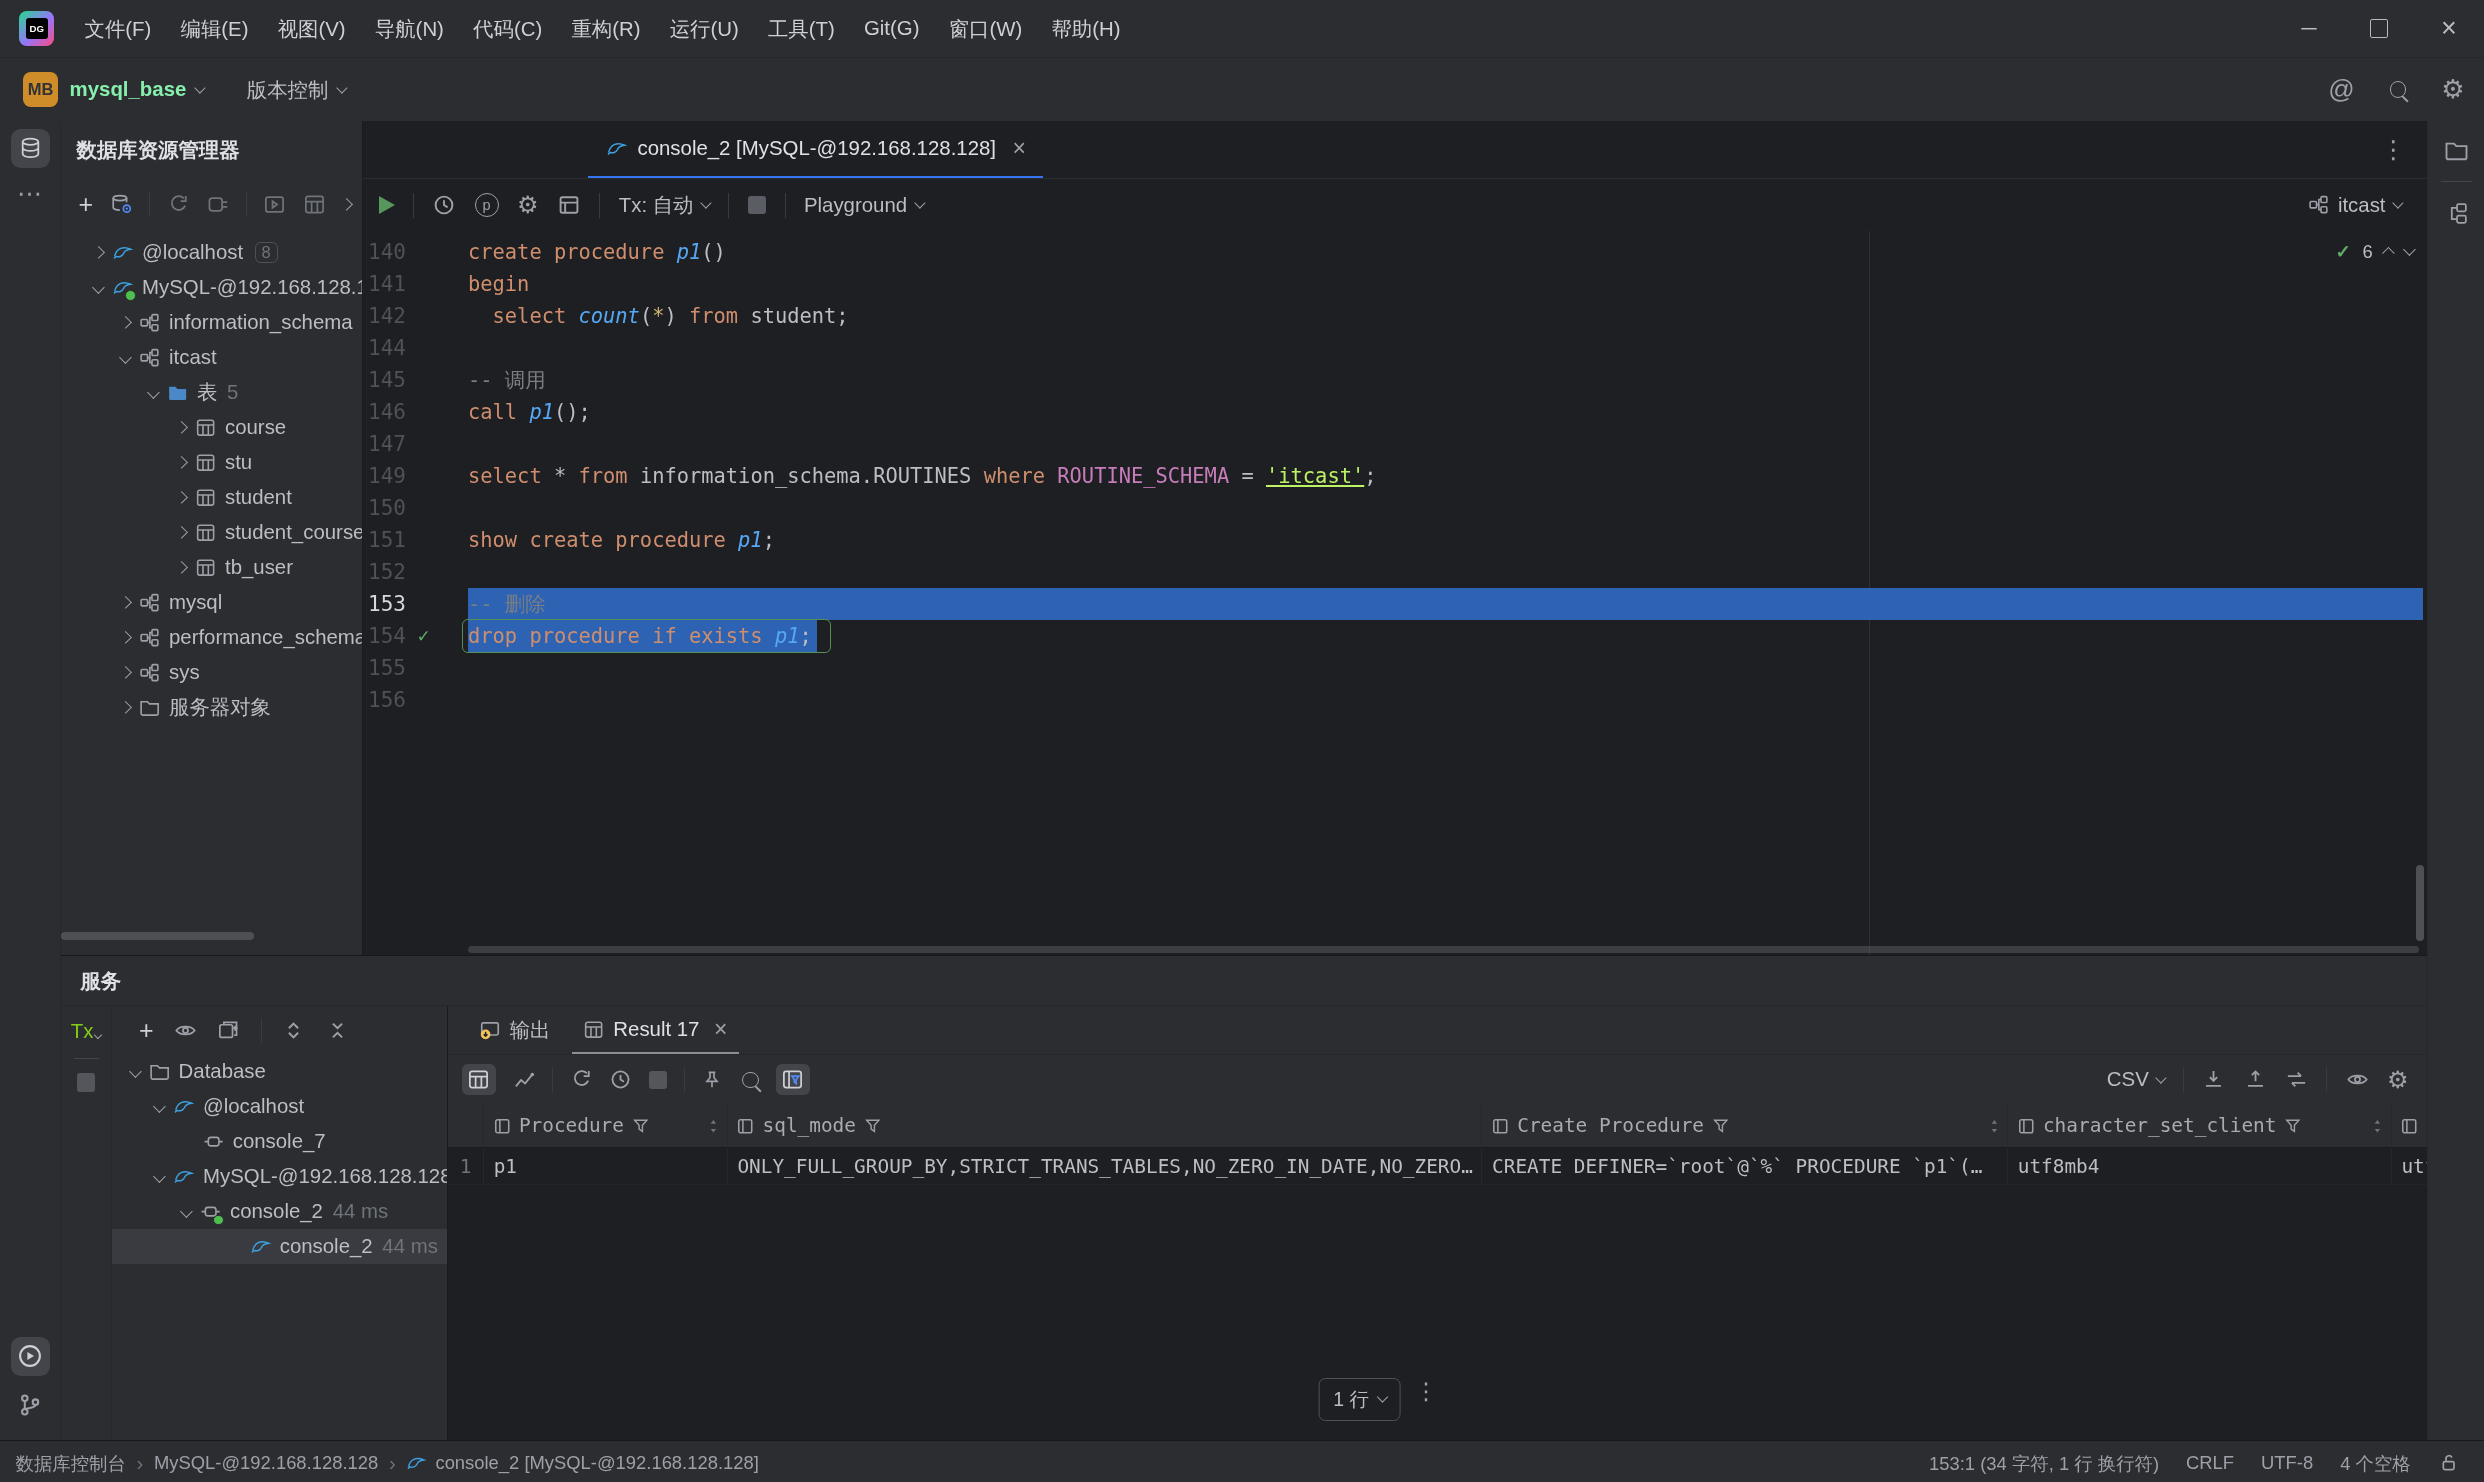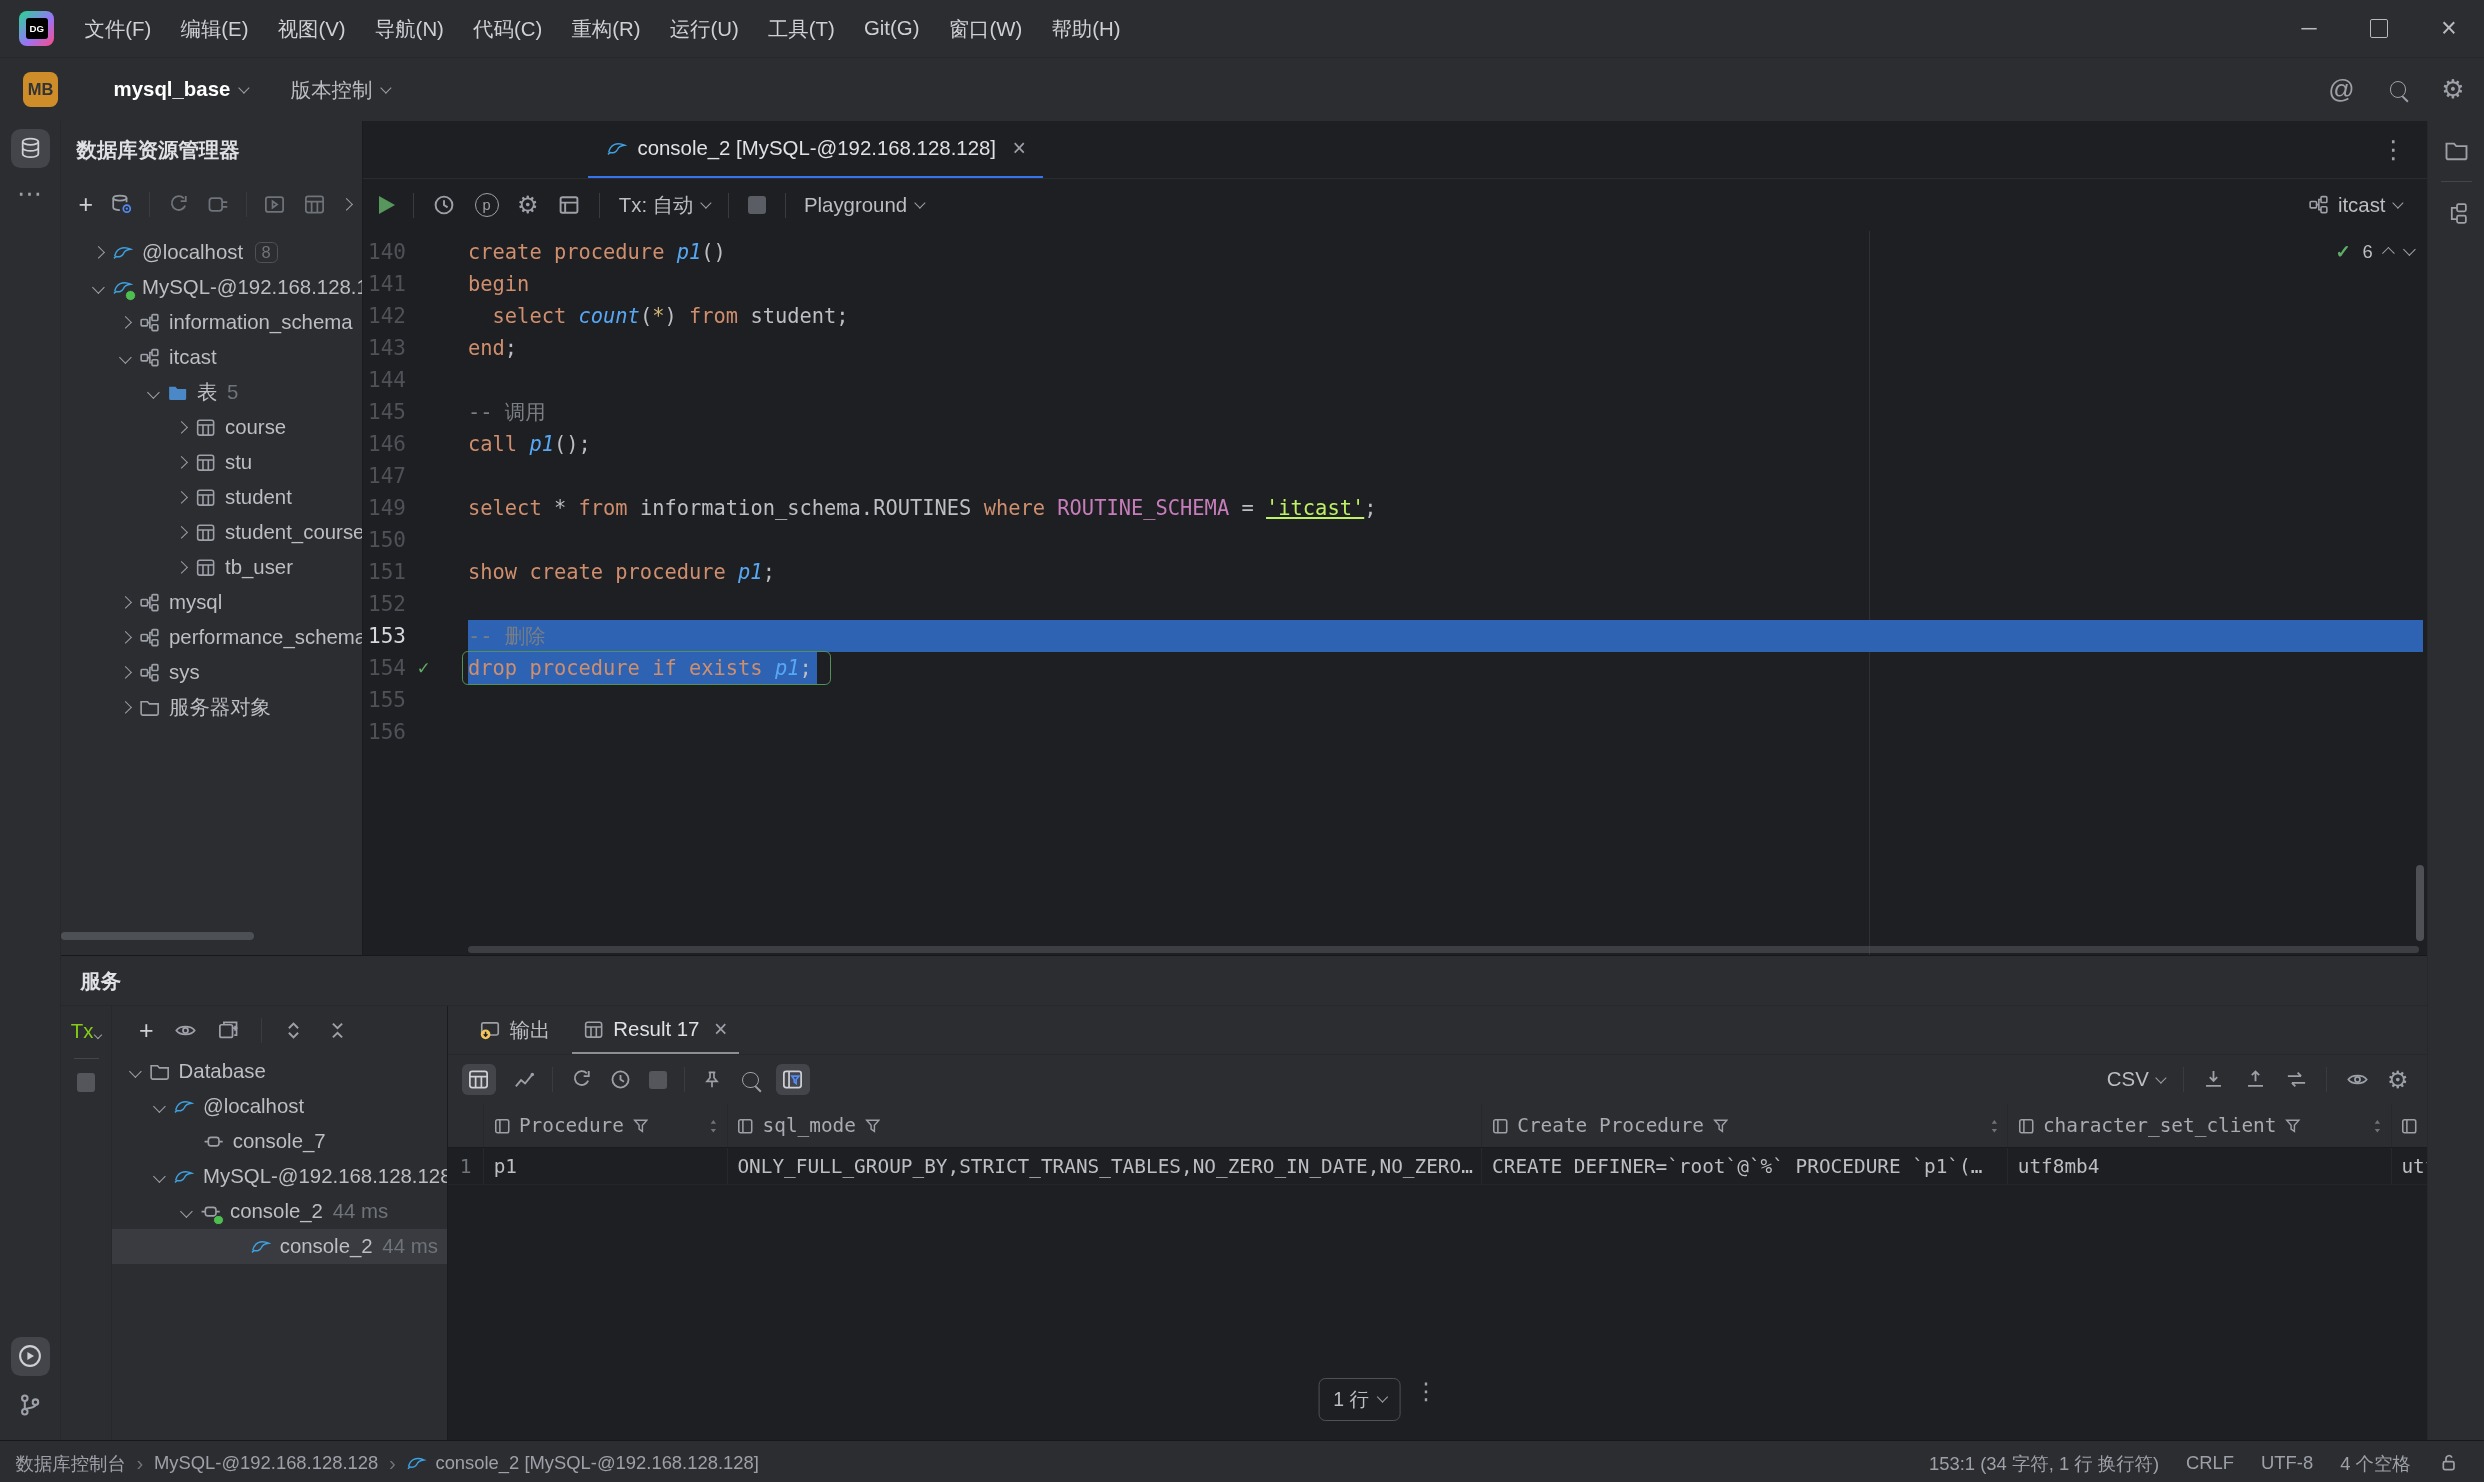--- a/index.html
+++ b/index.html
@@ -16,21 +16,21 @@
                   display:flex;align-items:center;justify-content:center;}
   .menu-item{padding:0 14.6px;height:37px;display:flex;align-items:center;border-radius:5.8px;color:#ced0d6;}
   .win-controls{margin-left:auto;display:flex;height:57px;}
   .win-btn{width:70px;height:57px;display:flex;align-items:center;justify-content:center;color:#b7bac0;font-size:21.3px;}
   .win-max{width:16.5px;height:16.5px;border:1.6px solid #b7bac0;border-radius:1.9px;}
 
   
   .toolbar{height:63px;background:#2b2d30;border-top:1px solid #26282b;display:flex;align-items:center;padding:0 19.4px 0 23px;}
   .proj-badge{width:35px;height:35px;border-radius:7.8px;background:#cf8d29;color:#313335;font-weight:bold;font-size:16.5px;
               display:flex;align-items:center;justify-content:center;margin-right:11.6px;}
-  .tb-label{color:#ffffff;font-weight:bold;margin-right:9.7px;margin-left:44px;}
+  .tb-label{color:#86efac;font-weight:bold;margin-right:9.7px;}
   .tb-label2{color:#bcbec4;margin:0 9.7px 0 43px;}
   .tb-right{margin-left:auto;display:flex;align-items:center;gap:35px;color:#9da0a8;}
 
   
   .body{display:flex;height:1319px;}
   .actbar{width:60px;background:#2b2d30;display:flex;flex-direction:column;align-items:center;}
   .actbar.left{border-right:1px solid #26282b;}
   .actbar.right{width:56px;border-left:1px solid #26282b;}
   .act-btn{width:39px;height:39px;border-radius:9.7px;display:flex;align-items:center;justify-content:center;}
   .act-btn.sel{background:#43454a;}
@@ -495,25 +495,20 @@
                 <span class="lnum">141</span>
                 <span class="lcheck"></span>
                 <span class="ltext"><span class="tk-k">begin</span></span>
               </div>
             <div class="cl">
                 <span class="lnum">142</span>
                 <span class="lcheck"></span>
                 <span class="ltext"><span class="tk-p">  </span><span class="tk-k">select </span><span class="tk-f">count</span><span class="tk-p">(</span><span class="tk-y">*</span><span class="tk-p">) </span><span class="tk-k">from</span><span class="tk-p"> student;</span></span>
               </div>
             <div class="cl">
-                <span class="lnum">143</span>
-                <span class="lcheck"></span>
-                <span class="ltext"><span class="tk-k">end</span><span class="tk-p">;</span></span>
-              </div>
-            <div class="cl">
                 <span class="lnum">144</span>
                 <span class="lcheck"></span>
                 <span class="ltext"></span>
               </div>
             <div class="cl">
                 <span class="lnum">145</span>
                 <span class="lcheck"></span>
                 <span class="ltext"><span class="tk-c">-- 调用</span></span>
               </div>
             <div class="cl">

